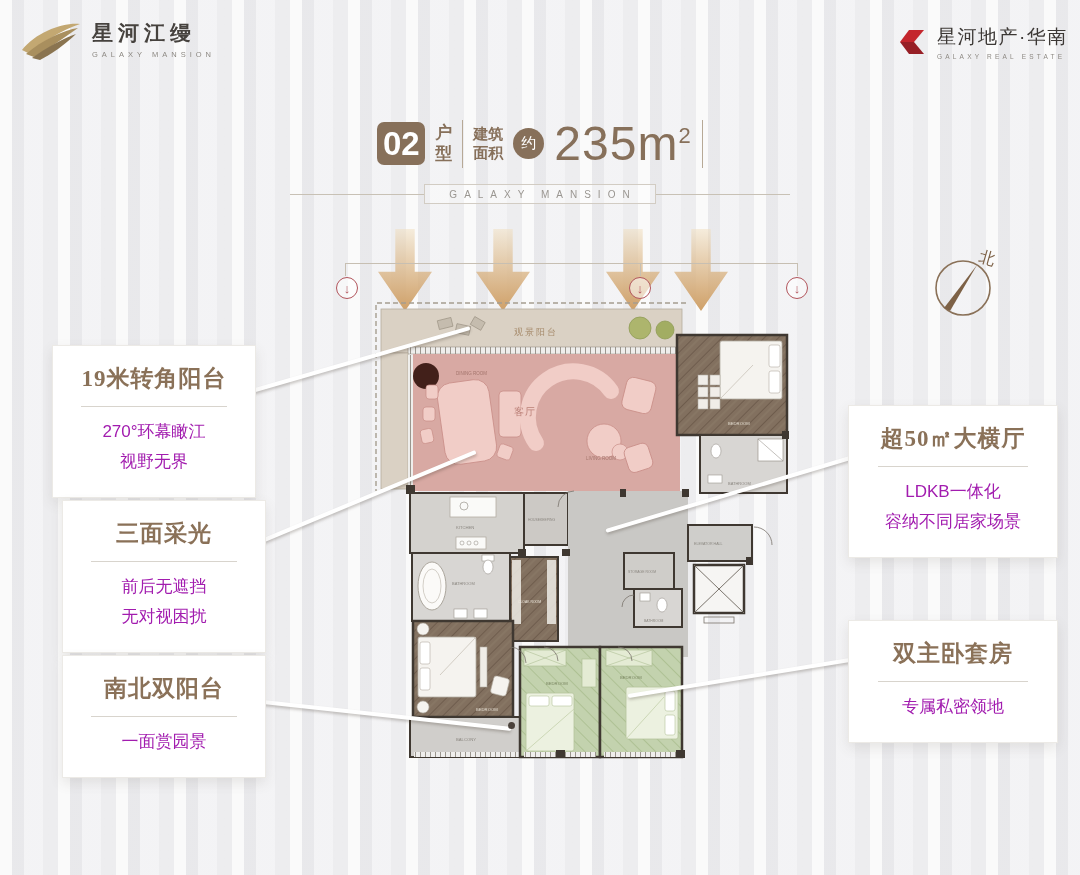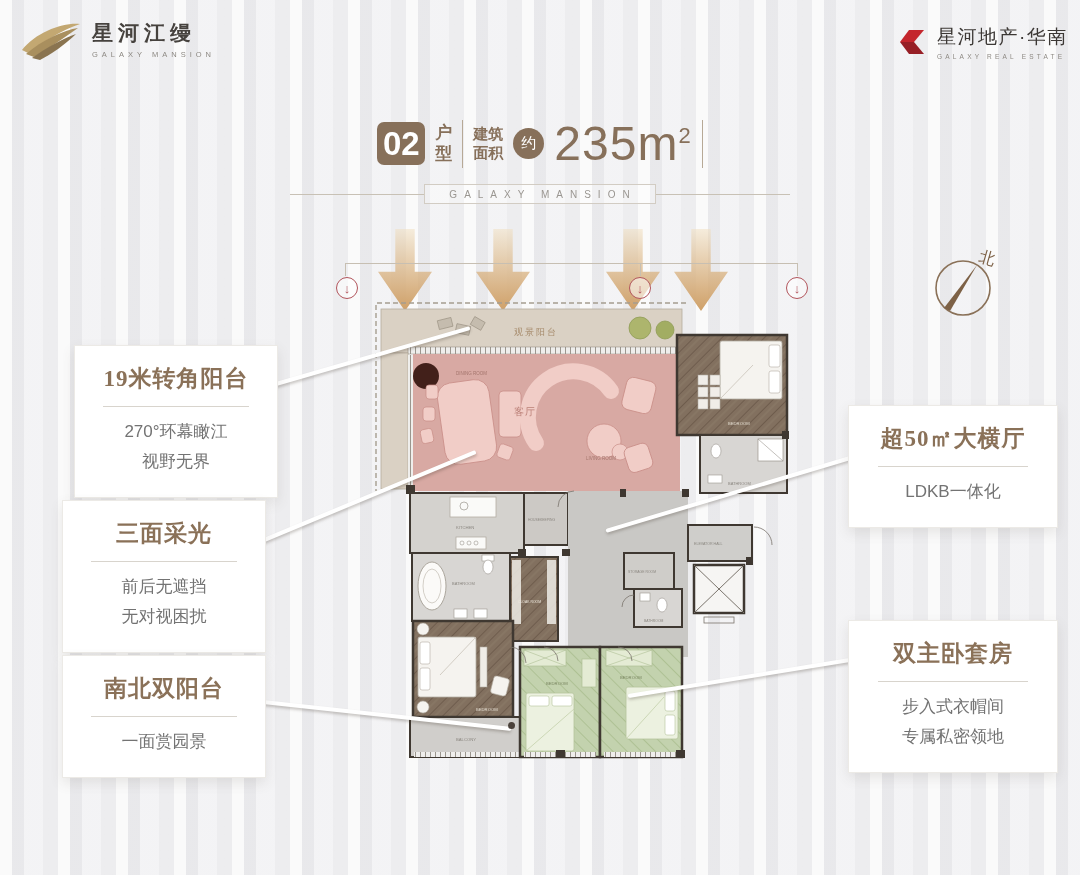--- a/index.html
+++ b/index.html
@@ -40,21 +40,21 @@
   .thin-line{position:absolute;left:345px;top:263px;width:453px;height:1px;background:#c7bfb2;}
   .tick{position:absolute;width:1px;height:13px;background:#c7bfb2;top:263px;}
   .circ-arrow{position:absolute;top:277px;width:22px;height:22px;border:1.5px solid #b2555c;border-radius:50%;
     color:#b2555c;font-size:13px;line-height:21px;text-align:center;background:rgba(255,255,255,.55);box-sizing:border-box;}
   
   .callout{position:absolute;width:186px;background:#fff;border:1px solid #eceae6;
     box-shadow:0 5px 12px rgba(90,80,70,.12);text-align:center;padding:17px 8px 20px;z-index:5;}
   .callout-title{font-family:"Liberation Serif","DejaVu Serif",serif;font-size:23px;font-weight:700;
     color:#8a7158;letter-spacing:1px;}
   .callout-div{width:78%;height:1px;background:#d8d4cd;margin:12px auto 10px;}
-  .callout-line{font-size:17px;color:#737373;line-height:1.75;}
+  .callout-line{font-size:17px;color:#a21caf;line-height:1.75;}
   
   .pointer{position:absolute;height:4px;background:#fff;box-shadow:0 2px 3px rgba(70,58,45,.28);
     transform-origin:0 50%;z-index:4;border-radius:2px;}
   .anchor-dot{position:absolute;width:7px;height:7px;border-radius:50%;background:#4a413a;z-index:4;}
   
   .plan{position:absolute;left:368px;top:295px;z-index:1;}
   svg text{font-family:"Liberation Sans","DejaVu Sans",sans-serif;}
 </style>
 </head>
 <body>
@@ -325,21 +325,21 @@
     </g>
   </svg>
 
   <div class="pointer" style="left:245px;top:391px;width:234px;transform:rotate(-16.1deg)"></div>
   <div class="pointer" style="left:245px;top:546px;width:250px;transform:rotate(-22.6deg)"></div>
   <div class="pointer" style="left:245px;top:698px;width:268px;transform:rotate(6.2deg)"></div>
   <div class="anchor-dot" style="left:508px;top:722px"></div>
   <div class="pointer" style="left:606px;top:529px;width:255px;transform:rotate(-16.65deg)"></div>
   <div class="pointer" style="left:628px;top:694px;width:225px;transform:rotate(-9.2deg)"></div>
 
-  <div class="callout" style="left:74px;top:345px">
+  <div class="callout" style="left:52px;top:345px">
     <div class="callout-title">19米转角阳台</div>
     <div class="callout-div"></div>
     <div class="callout-line">270°环幕瞰江</div>
     <div class="callout-line">视野无界</div>
   </div>
   <div class="callout" style="left:62px;top:500px">
     <div class="callout-title">三面采光</div>
     <div class="callout-div"></div>
     <div class="callout-line">前后无遮挡</div>
     <div class="callout-line">无对视困扰</div>
@@ -347,21 +347,21 @@
   <div class="callout" style="left:62px;top:655px">
     <div class="callout-title">南北双阳台</div>
     <div class="callout-div"></div>
     <div class="callout-line">一面赏园景</div>
   </div>
 
   <div class="callout" style="left:848px;top:405px;width:192px">
     <div class="callout-title">超50㎡大横厅</div>
     <div class="callout-div"></div>
     <div class="callout-line">LDKB一体化</div>
+    <div class="callout-line">容纳不同居家场景</div>
   </div>
   <div class="callout" style="left:848px;top:620px;width:192px">
     <div class="callout-title">双主卧套房</div>
     <div class="callout-div"></div>
-    <div class="callout-line">步入式衣帽间</div>
     <div class="callout-line">专属私密领地</div>
   </div>
 
 </div>
 
 </body></html>

